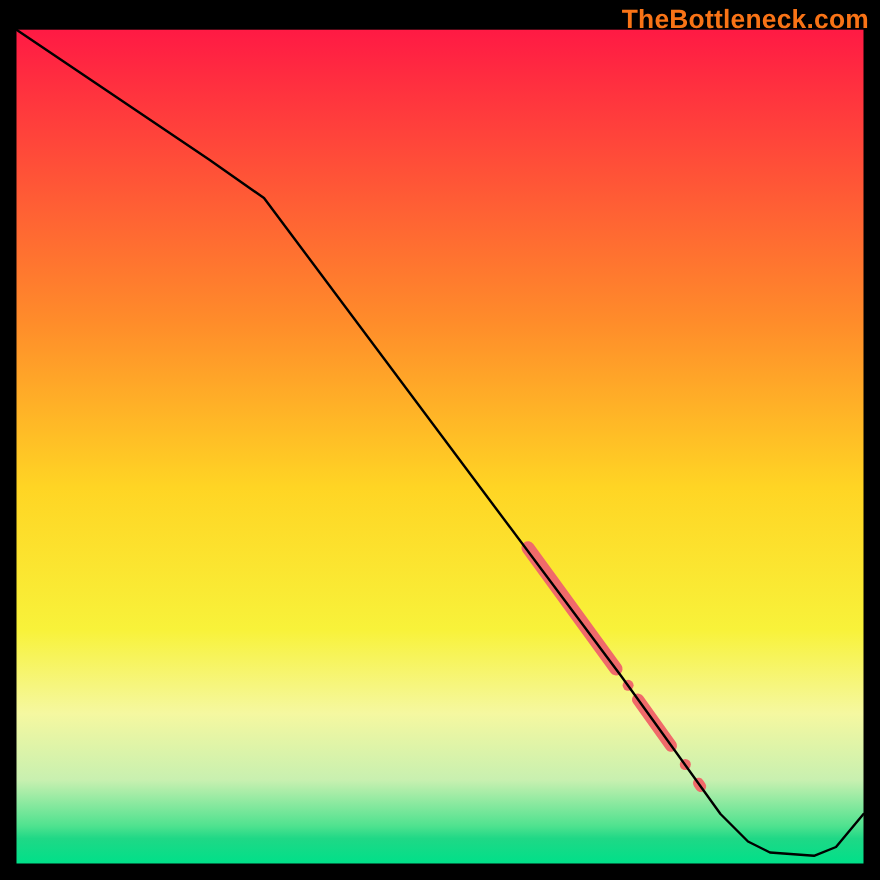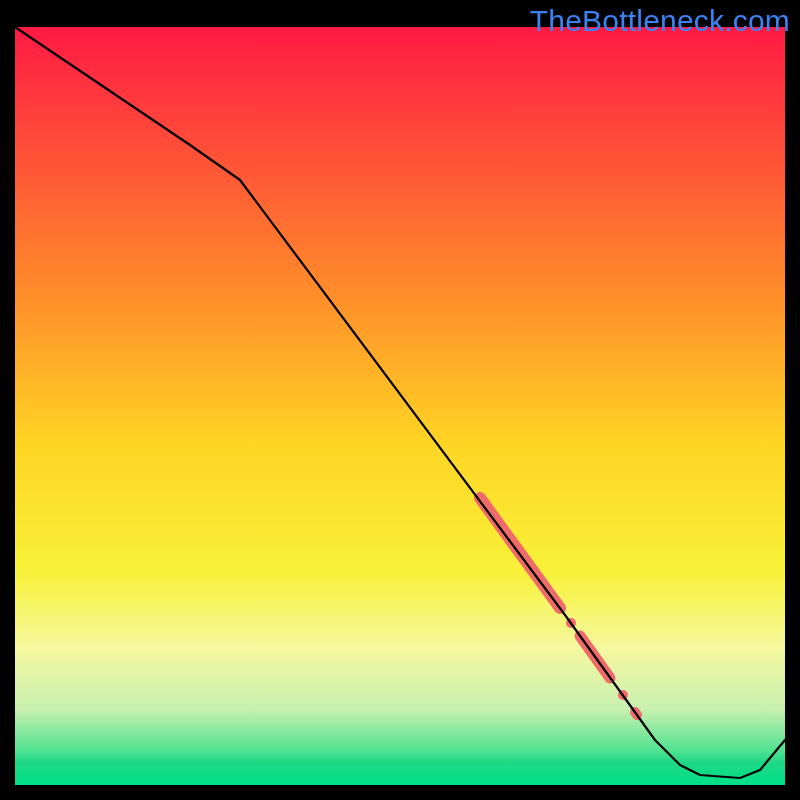--- a/index.html
+++ b/index.html
@@ -13,23 +13,23 @@
   .chart-container {
     position: relative;
     width: 800px;
     height: 800px;
     background: #000;
   }
   .watermark {
     position: absolute;
     top: 4px;
     right: 10px;
-    color: #3b82f6;
-    font-size: 30px;
-    font-weight: 400;
+    color: #f97316;
+    font-size: 24px;
+    font-weight: 700;
     z-index: 10;
     letter-spacing: 0.2px;
   }
   svg {
     display: block;
   }
 </style>
 </head>
 <body>
 

